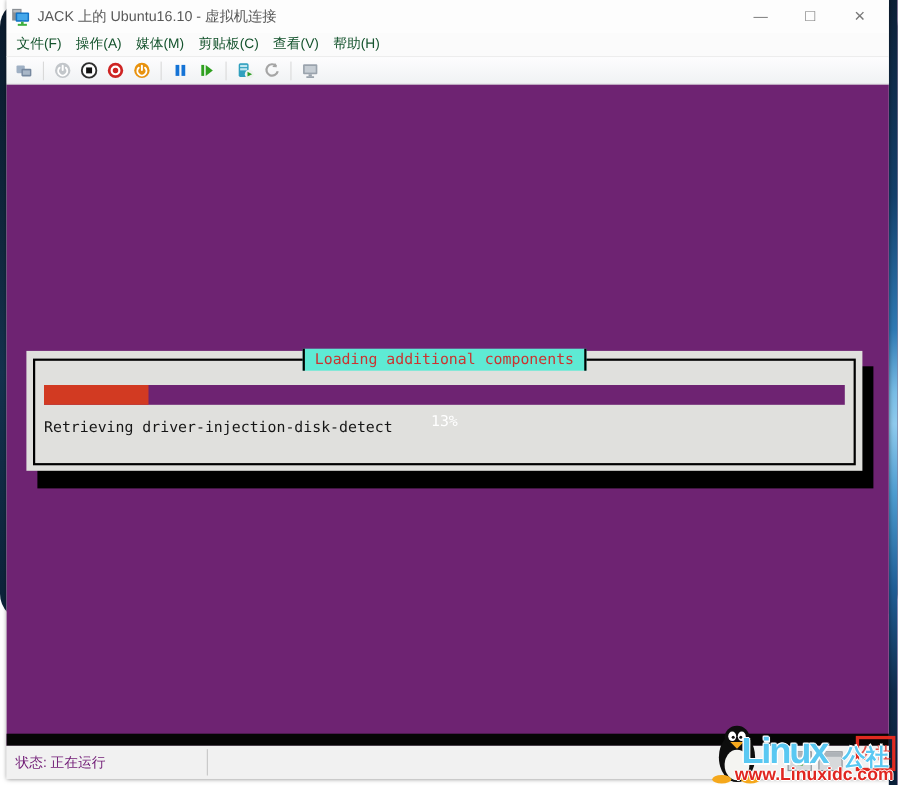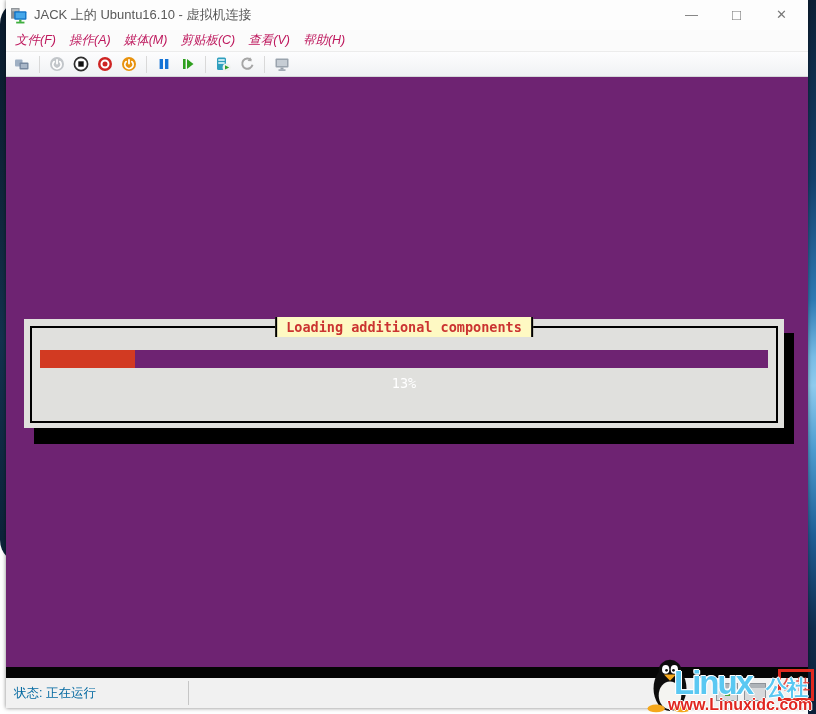--- a/index.html
+++ b/index.html
@@ -19,21 +19,21 @@
     background:#fdfdfd; box-shadow:0 0 4px rgba(0,0,0,.5); }
   .titlebar { position:relative; height:30px; background:#fdfdfd;
     display:flex; align-items:center; padding-left:4px; }
   .app-icon { width:17px; height:17px; flex:0 0 17px; margin-right:7px; }
   .title-text { font-size:13px; color:#595959; white-space:nowrap; }
   .win-controls { position:absolute; right:4px; top:0; height:30px; display:flex; }
   .win-btn { width:45px; height:30px; text-align:center; line-height:30px;
     font-size:13px; color:#777; }
   .menubar { height:22px; background:#fbfbfb; border-bottom:1px solid #ececec;
     display:flex; align-items:center; gap:13px; padding-left:9px; }
-  .menu-item { font-size:12.5px; color:#be185d; white-space:nowrap;font-style:italic; }
+  .menu-item { font-size:12.5px; color:#14532d; white-space:nowrap; }
   .toolbar { height:25px; background:linear-gradient(180deg,#fdfdfe 0%,#f0f2f4 100%);
     border-bottom:1px solid #d5d7d9; display:flex; align-items:center;
     gap:4px; padding-left:6px; }
   .tb-btn { width:20px; height:20px; display:flex; align-items:center; justify-content:center; }
   .tb-btn svg { width:16px; height:16px; }
   .tb-sep { width:1px; height:17px; background:#d9d9d9; margin:0 3px; }
 
   
   .viewport { position:relative; width:802px; height:601px; background:#6e2372; }
   .vm-black-band { position:absolute; left:0; bottom:0; width:802px; height:11px; background:#050505; }
@@ -49,21 +49,21 @@
   .progress { position:absolute; left:16px; top:31px; width:728px; height:18px; }
   .progress-fill { position:absolute; left:0; top:0; height:100%; }
   .progress-label { position:absolute; left:0; top:0; width:100%; height:18px;
     line-height:18px; text-align:center; font-size:13.5px;margin-top:24px; }
   .dlg-status { position:absolute; left:16px; top:62px; font-size:13.5px; color:#161616;
     white-space:nowrap; }
 
   
   .statusbar { position:relative; height:30px; background:#f1f1f1;
     display:flex; align-items:center; }
-  .status-text { font-size:12.5px; color:#0369a1; padding-left:8px; }
+  .status-text { font-size:12.5px; color:#701a75; padding-left:8px; }
   .status-sep { position:absolute; left:182px; top:3px; width:1px; height:24px; background:#c6c6c6; }
   .mini-icon { position:absolute; top:5px; width:22px; height:18px;
     background:#d7d9db; border:1px solid #8d9298; }
   .mini-icon .mi-bar { height:4px; background:#aeb3b8; }
   .mini-icon .mi-dot { width:5px; height:5px; background:#49a33c; margin:3px auto 0; }
 
   
   .watermark { position:absolute; left:0; top:0; width:816px; height:714px;
     pointer-events:none; z-index:50; }
   .wm-tux { position:absolute; left:644px; top:656px; width:52px; height:58px; }
@@ -185,26 +185,27 @@
           <rect x="6.5" y="11.5" width="3" height="2" fill="#9aa3ad"></rect>
           <rect x="4.5" y="13.3" width="7" height="1.6" fill="#9aa3ad"></rect>
         </svg>
       </div>
     </div>
 
     <div class="viewport" style="background: rgb(110, 35, 114);">
       <div class="dlg-shadow"></div>
       <div class="dialog" style="background: rgb(224, 224, 221);">
         <div class="dlg-frame">
-          <span class="dlg-title mono" style="color: rgb(203, 52, 49); background: #fef9c3; font-weight: bold;">Loading additional components</span>
+          <span class="dlg-title mono" style="color: rgb(203, 52, 49); background: #5eead4;">Loading additional components</span>
         </div>
         <div class="progress" style="background: rgb(110, 35, 114);">
           <div class="progress-fill" style="width: 13%; background: rgb(210, 58, 34);"></div>
           <span class="progress-label mono" style="color: rgb(255, 255, 255);">13%</span>
         </div>
+        <div class="dlg-status mono">Retrieving driver-injection-disk-detect</div>
       </div>
       <div class="vm-black-band"></div>
     </div>
 
     <div class="statusbar">
       <span class="status-text">状态: 正在运行</span>
       <div class="status-sep"></div>
       <div class="mini-icon" style="left:710px;">
         <div class="mi-bar"></div>
           <div class="mi-dot"></div>

